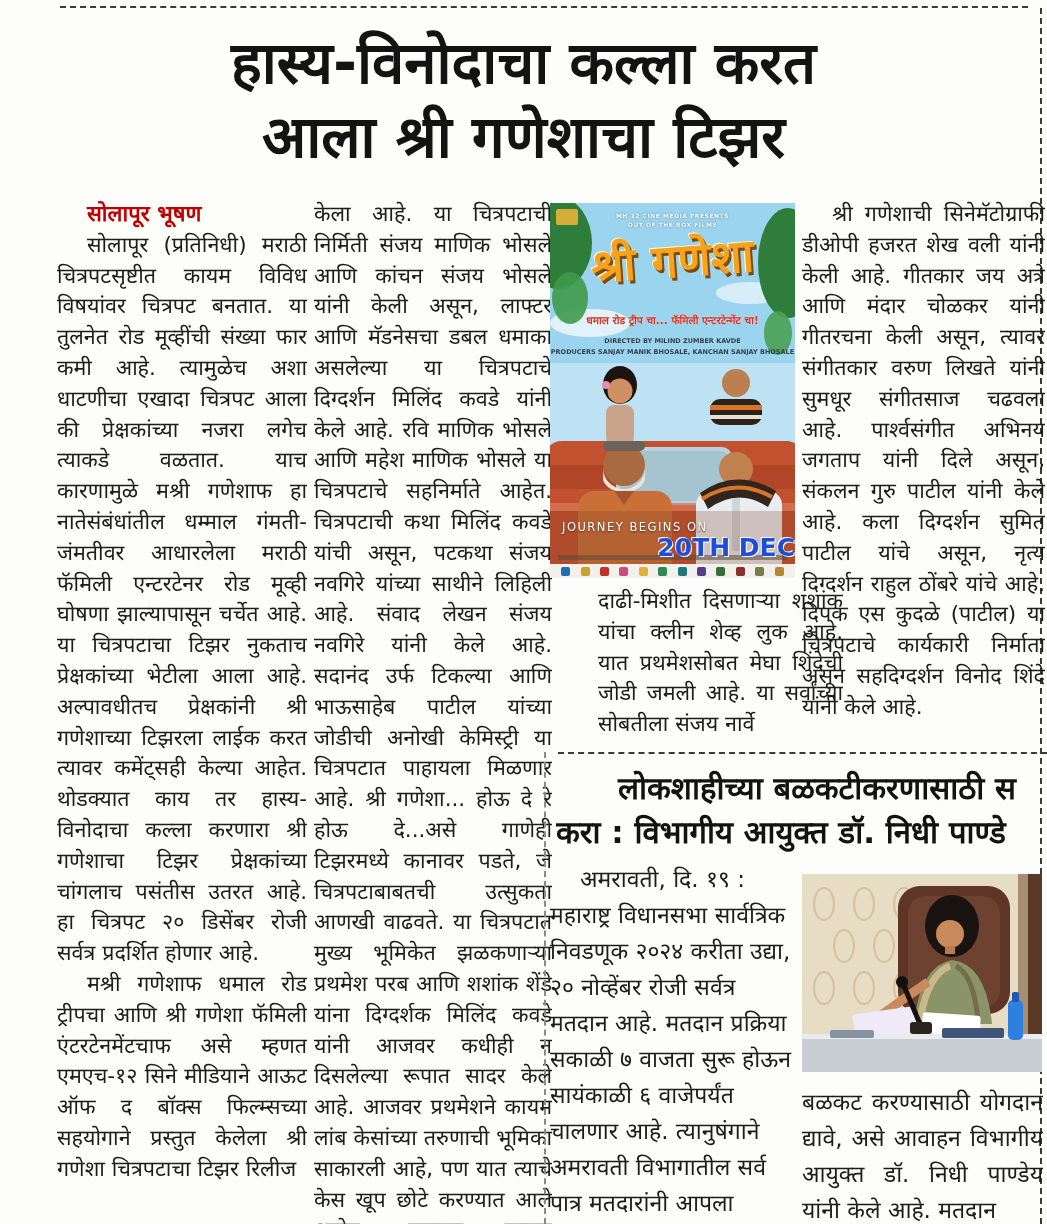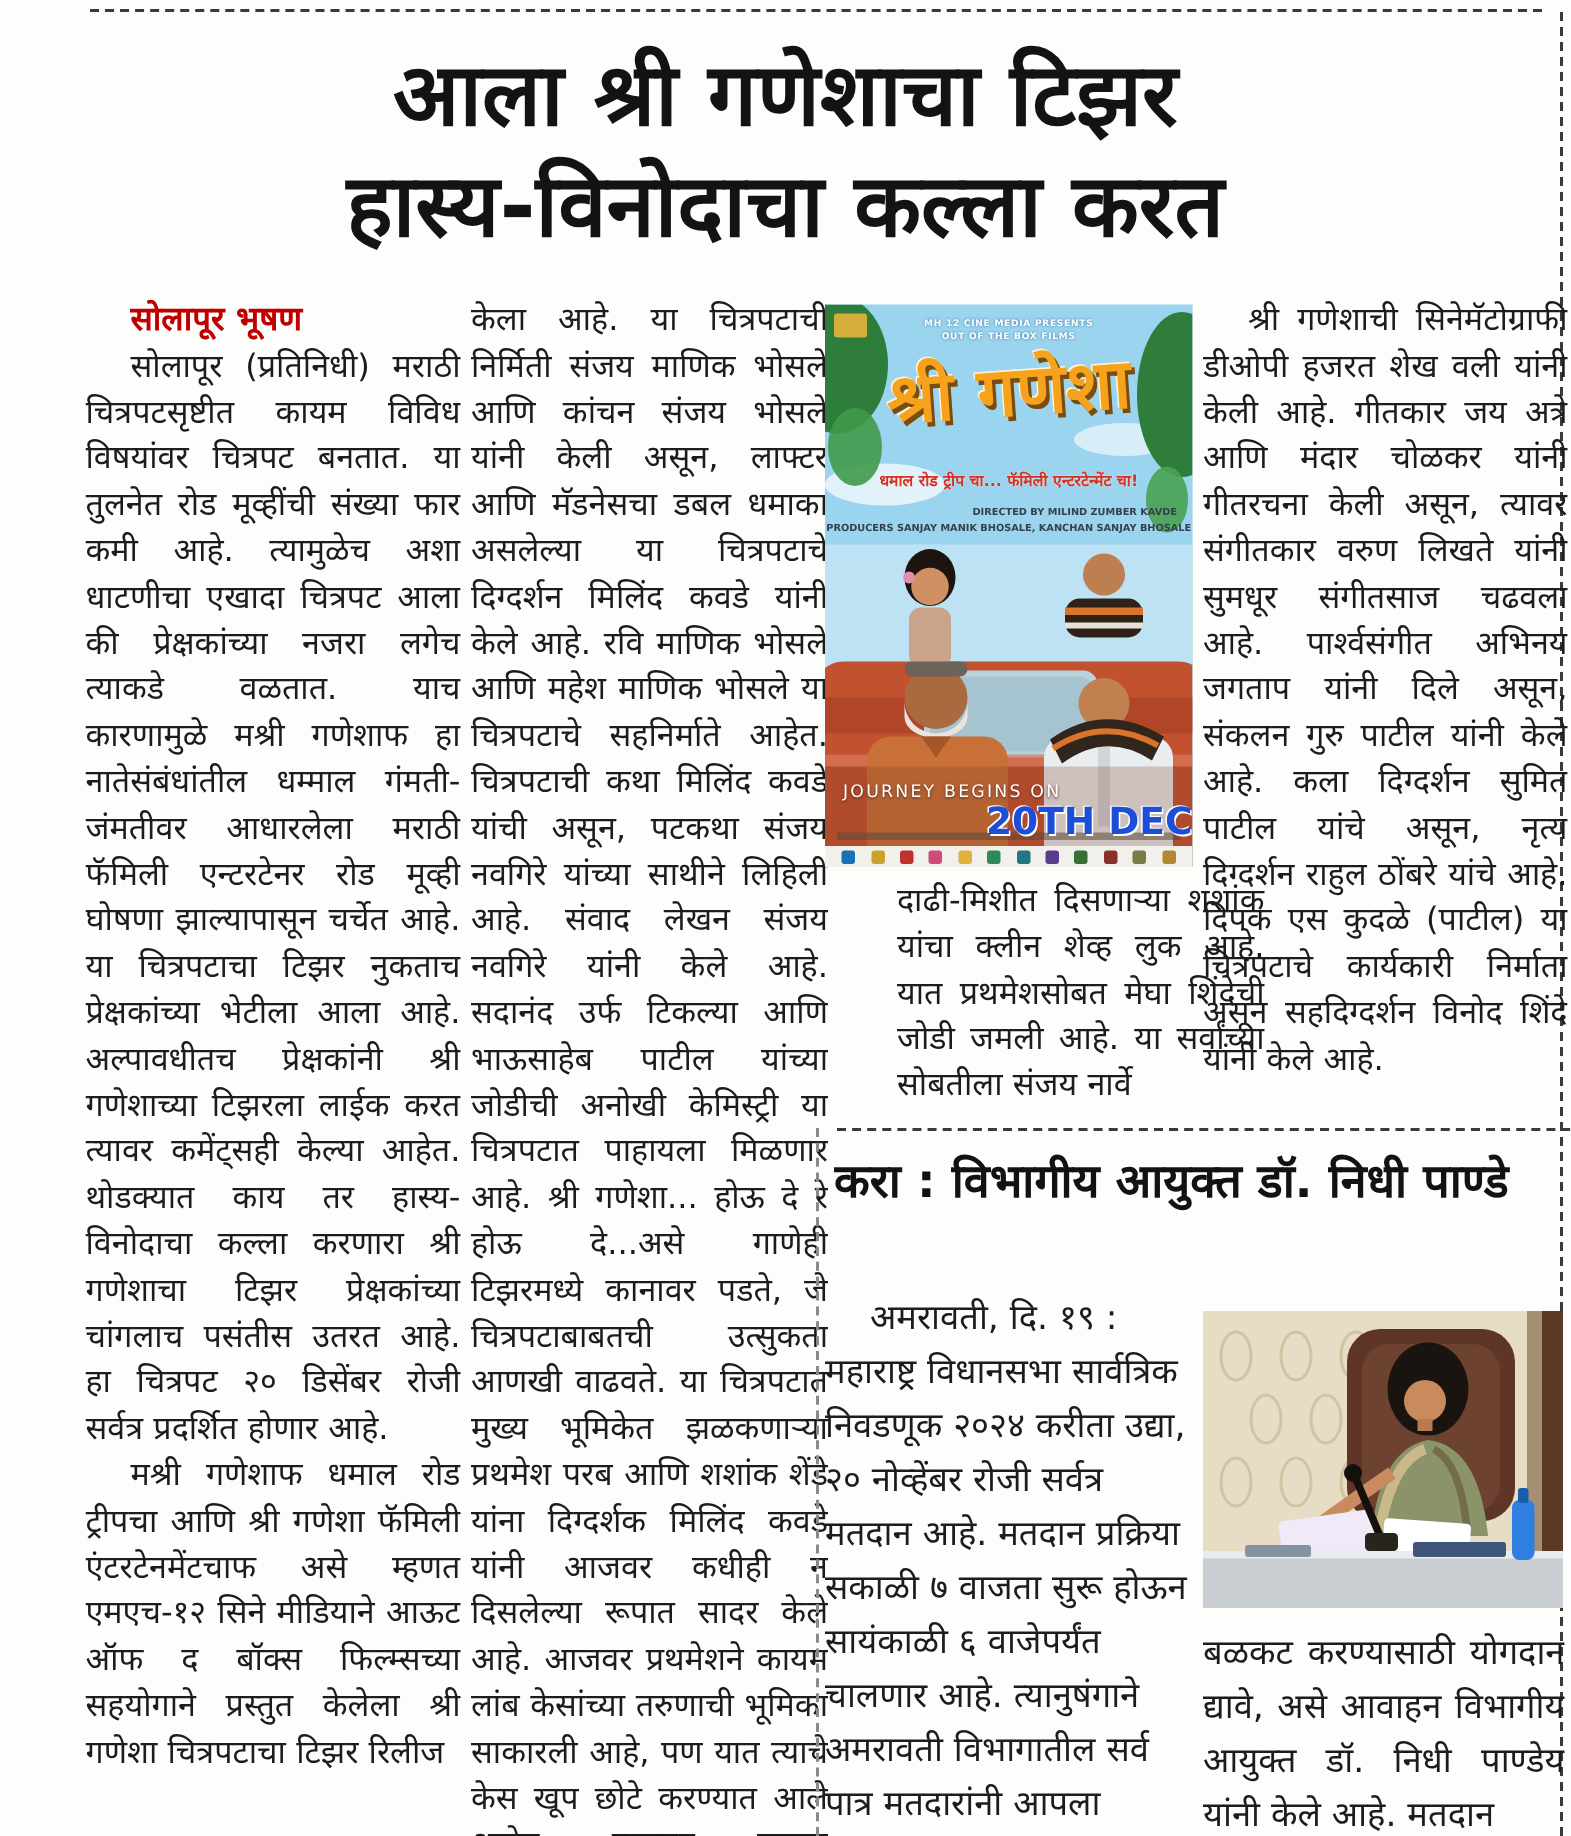--- a/index.html
+++ b/index.html
@@ -32,21 +32,21 @@
   .poster { position:absolute; left:550px; top:203px; width:245px; height:375px; background:#9bd4ee; overflow:hidden; box-shadow:0 0 0 1px #cfd8dd inset; }
   .poster .svgart { position:absolute; left:0; top:0; width:100%; height:100%; }
   .p-studio  { position:absolute; top:9px;  left:0; width:100%; text-align:center; font-size:6px; letter-spacing:.5px; color:#fff; font-weight:700; text-shadow:0 0 2px #3a74a0; }
   .p-studio2 { position:absolute; top:18px; left:0; width:100%; text-align:center; font-size:6px; letter-spacing:.5px; color:#fefefe; font-weight:700; text-shadow:0 0 2px #3a74a0; }
   .p-title {
     position:absolute; top:34px; left:0; width:100%; text-align:center;
     font-size:46px; font-weight:700; color:#f6a21c; transform:rotate(-4deg);
     text-shadow:2px 3px 0 #7a4c10, -1px -1px 0 #fff3d6; line-height:1.05;
   }
   .p-tagline { position:absolute; top:110px; left:0; width:100%; text-align:center; font-size:10.5px; font-weight:700; color:#d43226; text-shadow:0 0 1px #ffe; }
-  .p-credit1 { position:absolute; top:134px; left:0; width:100%; text-align:center; font-size:6.5px; font-weight:700; color:#35424a;margin-left:44px; }
+  .p-credit1 { position:absolute; top:134px; left:0; width:100%; text-align:center; font-size:6.5px; font-weight:700; color:#35424a; }
   .p-credit2 { position:absolute; top:145px; left:0; width:100%; text-align:center; font-size:6.5px; font-weight:700; color:#35424a; }
   .p-journey { position:absolute; top:317px; left:12px; width:100%; text-align:left; font-size:11.5px; font-weight:400; letter-spacing:1.5px; color:#ffffff; text-shadow:0 1px 2px #5a2a1a; }
   .p-date    { position:absolute; top:330px; left:0; width:100%; text-align:right; font-size:25px; font-weight:700; color:#1d4ed8; text-shadow:1px 1px 0 #fff, -1px -1px 0 #fff; }
   .p-strip   { position:absolute; bottom:0; left:0; width:100%; height:14px; background:#f2f0ea; display:flex; align-items:center; justify-content:space-around; padding:0 6px; }
   .p-strip i { display:block; width:9px; height:9px; border-radius:2px; }
 
   
   .dash-h2 { position:absolute; left:558px; top:752px; width:489px; border-top:2px dashed #3a3a3a; }
   .dash-v2 { position:absolute; left:544px; top:752px; height:472px; border-left:2px dashed #8a8a8a; }
   .headline2 { position:absolute; left:556px; top:766px; width:491px; overflow:hidden; font-weight:700; font-size:31px; line-height:1.42; color:#121212; }
@@ -60,22 +60,22 @@
 </style>
 </head>
 <body>
 
 <div class="page">
 
   <div class="dash-top"></div>
   <div class="dash-right"></div>
 
   <div class="headline">
+    <div>हास्य-विनोदाचा कल्ला करत</div>
     <div>आला श्री गणेशाचा टिझर</div>
-    <div>हास्य-विनोदाचा कल्ला करत</div>
   </div>
 
   <div class="col" id="col1">
     <div class="byline">सोलापूर भूषण</div>
     <p class="ind">सोलापूर (प्रतिनिधी) मराठी चित्रपटसृष्टीत कायम विविध विषयांवर चित्रपट बनतात. या तुलनेत रोड मूव्हींची संख्या फार कमी आहे. त्यामुळेच अशा धाटणीचा एखादा चित्रपट आला की प्रेक्षकांच्या नजरा लगेच त्याकडे वळतात. याच कारणामुळे मश्री गणेशाफ हा नातेसंबंधांतील धम्माल गंमती-जंमतीवर आधारलेला मराठी फॅमिली एन्टरटेनर रोड मूव्ही घोषणा झाल्यापासून चर्चेत आहे. या चित्रपटाचा टिझर नुकताच प्रेक्षकांच्या भेटीला आला आहे. अल्पावधीतच प्रेक्षकांनी श्री गणेशाच्या टिझरला लाईक करत त्यावर कमेंट्सही केल्या आहेत. थोडक्यात काय तर हास्य-विनोदाचा कल्ला करणारा श्री गणेशाचा टिझर प्रेक्षकांच्या चांगलाच पसंतीस उतरत आहे. हा चित्रपट २० डिसेंबर रोजी सर्वत्र प्रदर्शित होणार आहे.</p>
     <p class="ind">मश्री गणेशाफ धमाल रोड ट्रीपचा आणि श्री गणेशा फॅमिली एंटरटेनमेंटचाफ असे म्हणत एमएच-१२ सिने मीडियाने आऊट ऑफ द बॉक्स फिल्म्सच्या सहयोगाने प्रस्तुत केलेला श्री गणेशा चित्रपटाचा टिझर रिलीज</p>
   </div>
 
   <div class="col" id="col2">
     <p>केला आहे. या चित्रपटाची निर्मिती संजय माणिक भोसले आणि कांचन संजय भोसले यांनी केली असून, लाफ्टर आणि मॅडनेसचा डबल धमाका असलेल्या या चित्रपटाचे दिग्दर्शन मिलिंद कवडे यांनी केले आहे. रवि माणिक भोसले आणि महेश माणिक भोसले या चित्रपटाचे सहनिर्माते आहेत. चित्रपटाची कथा मिलिंद कवडे यांची असून, पटकथा संजय नवगिरे यांच्या साथीने लिहिली आहे. संवाद लेखन संजय नवगिरे यांनी केले आहे. सदानंद उर्फ टिकल्या आणि भाऊसाहेब पाटील यांच्या जोडीची अनोखी केमिस्ट्री या चित्रपटात पाहायला मिळणार आहे. श्री गणेशा... होऊ दे रे होऊ दे...असे गाणेही टिझरमध्ये कानावर पडते, जे चित्रपटाबाबतची उत्सुकता आणखी वाढवते. या चित्रपटात मुख्य भूमिकेत झळकणाऱ्या प्रथमेश परब आणि शशांक शेंडे यांना दिग्दर्शक मिलिंद कवडे यांनी आजवर कधीही न दिसलेल्या रूपात सादर केले आहे. आजवर प्रथमेशने कायम लांब केसांच्या तरुणाची भूमिका साकारली आहे, पण यात त्याचे केस खूप छोटे करण्यात आले आहेत. याउलट कायम वाढलेल्या</p>
@@ -158,20 +158,21 @@
   </div>
 
   <div class="col" id="col4">
     <p class="ind">श्री गणेशाची सिनेमॅटोग्राफी डीओपी हजरत शेख वली यांनी केली आहे. गीतकार जय अत्रे आणि मंदार चोळकर यांनी गीतरचना केली असून, त्यावर संगीतकार वरुण लिखते यांनी सुमधूर संगीतसाज चढवला आहे. पार्श्वसंगीत अभिनय जगताप यांनी दिले असून, संकलन गुरु पाटील यांनी केले आहे. कला दिग्दर्शन सुमित पाटील यांचे असून, नृत्य दिग्दर्शन राहुल ठोंबरे यांचे आहे. दिपक एस कुदळे (पाटील) या चित्रपटाचे कार्यकारी निर्माता असून सहदिग्दर्शन विनोद शिंदे यांनी केले आहे.</p>
   </div>
 
   <div class="dash-h2"></div>
   <div class="dash-v2"></div>
 
   <div class="headline2">
+    <div class="h2l first">लोकशाहीच्या बळकटीकरणासाठी स</div>
     <div class="h2l">करा : विभागीय आयुक्त डॉ. निधी पाण्डे</div>
   </div>
 
   <div class="col" id="art2col">
     <p class="ind">अमरावती, दि. १९ : महाराष्ट्र विधानसभा सार्वत्रिक निवडणूक २०२४ करीता उद्या, २० नोव्हेंबर रोजी सर्वत्र मतदान आहे. मतदान प्रक्रिया सकाळी ७ वाजता सुरू होऊन सायंकाळी ६ वाजेपर्यंत चालणार आहे. त्यानुषंगाने अमरावती विभागातील सर्व पात्र मतदारांनी आपला मतदानाचा हक्क बजावून लोकशाही</p>
   </div>
 
   <div class="photo">
     <svg viewBox="0 0 240 198" preserveAspectRatio="none">
       <rect x="0" y="0" width="240" height="198" fill="#e7dcc4"></rect>

